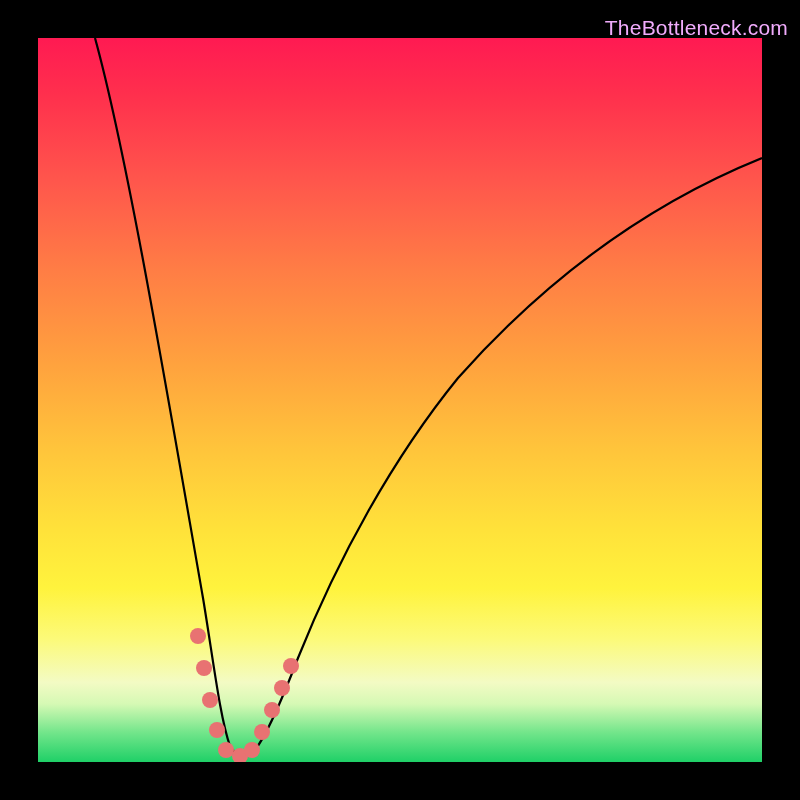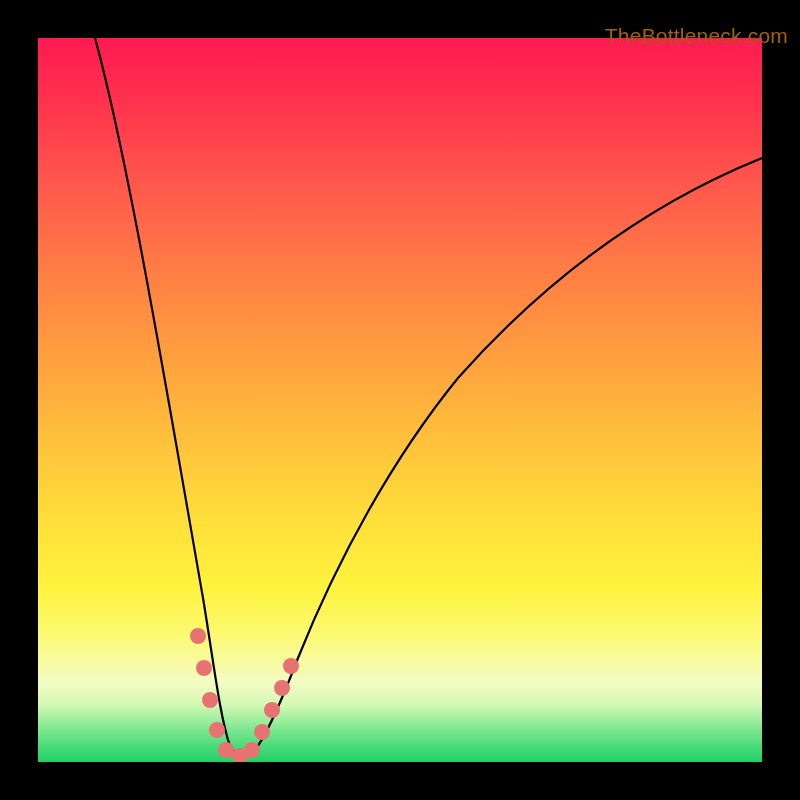--- a/index.html
+++ b/index.html
@@ -45,23 +45,23 @@
   .svg-overlay {
     position: absolute;
     left: 38px;
     top: 38px;
     width: 724px;
     height: 724px;
     pointer-events: none;
   }
   .watermark {
     position: absolute;
-    top: 24px;
+    top: 16px;
     right: 12px;
-    color: #a16207;
+    color: #f0abfc;
     font-size: 21px;
     font-weight: 500;
     letter-spacing: 0.2px;
   }
 </style>
 </head>
 <body>
 
 <div class="frame">
   <div class="plot-area"></div>

